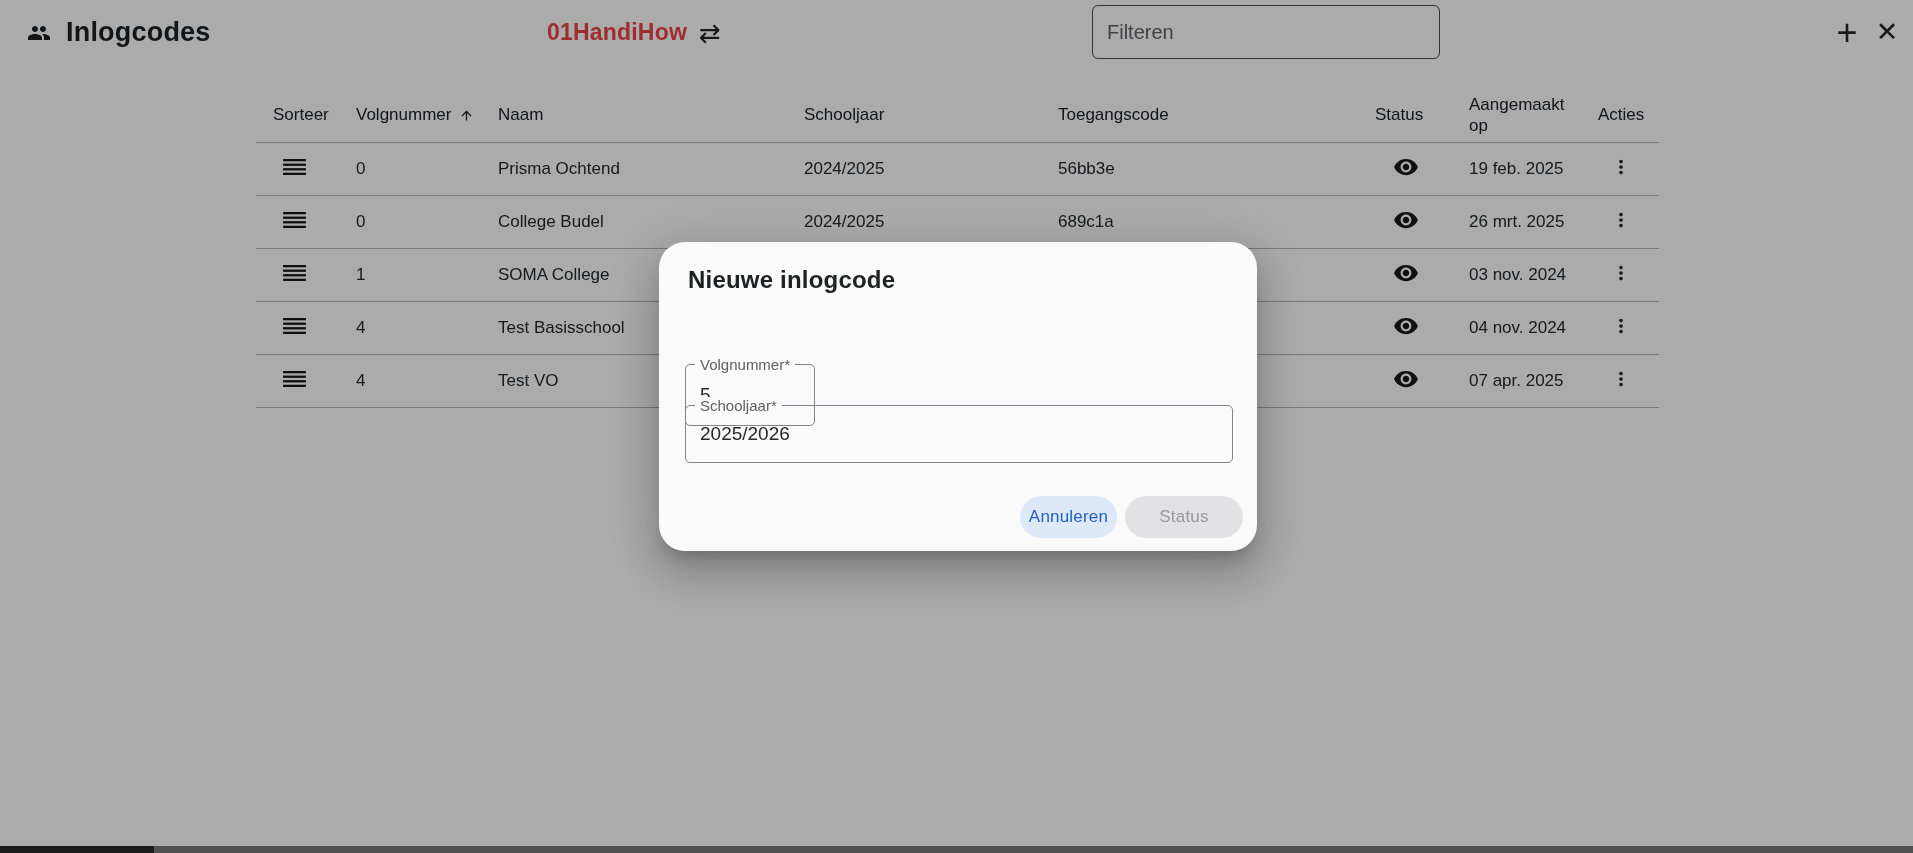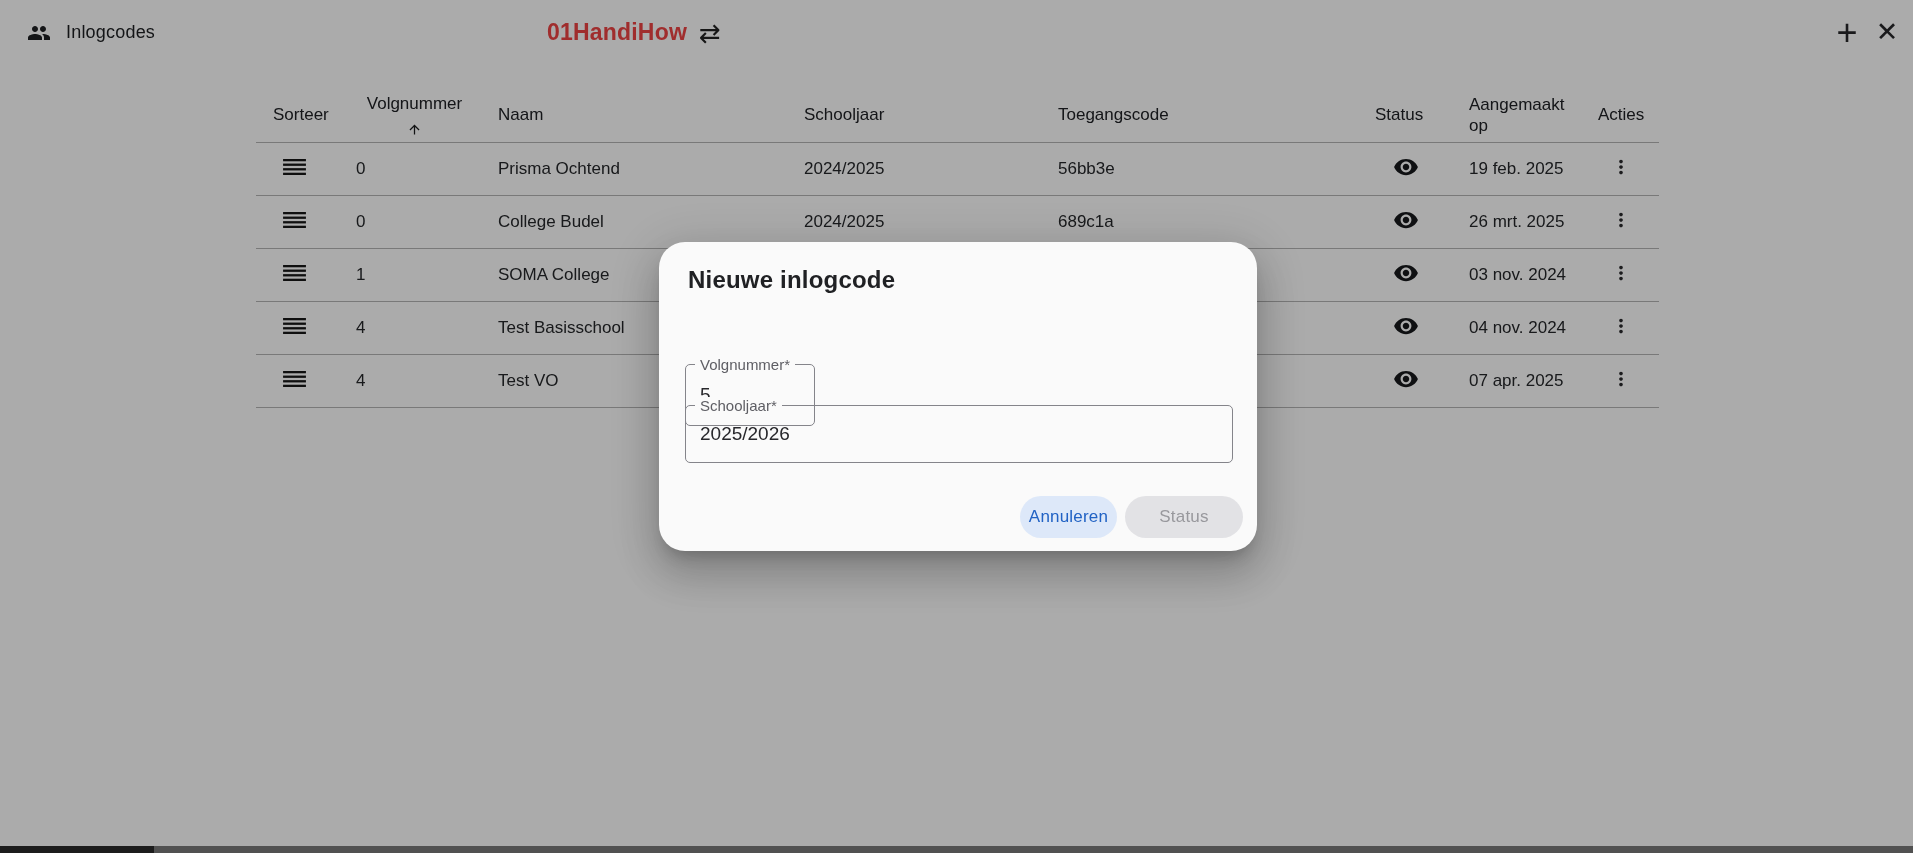--- a/index.html
+++ b/index.html
@@ -6,21 +6,21 @@
   body{
     width:1913px;height:853px;
     font-family:"Liberation Sans","DejaVu Sans",sans-serif;
     background:#ffffff;overflow:hidden;
   }
   .screen{position:relative;width:1913px;height:853px;background:#fff;}
 
   
   .topbar{position:absolute;left:0;top:0;width:100%;height:65px;background:#fff;}
   .topbar-left{position:absolute;left:24px;top:0;height:65px;display:flex;align-items:center;gap:12px;}
-  .app-title{font-size:18px;font-weight:400;color:#1e2023;letter-spacing:.2px;}
+  .app-title{font-size:27px;font-weight:700;color:#1e2023;letter-spacing:.2px;}
   .topbar-center{position:absolute;left:547px;top:0;height:65px;display:flex;align-items:center;gap:12px;}
   .org-name{font-size:23px;font-weight:700;color:#ef4444;letter-spacing:.2px;}
   .swap-glyph{font-family:"DejaVu Sans",sans-serif;font-size:26px;color:#222;line-height:1;cursor:pointer;}
   .filter-input{
     position:absolute;left:1092px;top:5px;width:348px;height:54px;box-sizing:border-box;
     border:1px solid #4e4e52;border-radius:6px;background:transparent;
     font-family:"Liberation Sans","DejaVu Sans",sans-serif;font-size:20px;color:#222;
     padding:0 0 0 14px;outline:none;
   }
   .filter-input::placeholder{color:#616166;opacity:1;}
@@ -30,21 +30,21 @@
   .iconbtn.close{right:8px;font-size:27px;line-height:1;}
 
   
   .table-wrap{position:absolute;left:256px;top:88px;width:1404px;}
   table{border-collapse:collapse;table-layout:fixed;width:1403px;}
   col.c1{width:83px}col.c2{width:142px}col.c3{width:306px}col.c4{width:254px}
   col.c5{width:317px}col.c6{width:94px}col.c7{width:129px}col.c8{width:78px}
   th,td{padding:0 8px 0 17px;text-align:left;vertical-align:middle;overflow:hidden;white-space:normal;}
   thead th{height:54px;font-size:17px;font-weight:400;color:#202226;line-height:1.25;border-bottom:1px solid #b5b5b5;}
   tbody td{height:52px;font-size:17px;color:#26282b;border-bottom:1px solid #b5b5b5;}
-  .sort-head{display:flex;align-items:center;gap:8px;cursor:pointer;flex-direction:column;}
+  .sort-head{display:flex;align-items:center;gap:8px;cursor:pointer;}
   .sort-arrow{display:inline-flex;color:#1b1d1f;}
   .drag-icon{display:inline-block;margin-left:10px;color:#171717;cursor:grab;}
   .eye-icon{display:inline-block;margin-left:18px;color:#17191c;cursor:pointer;}
   .kebab-icon{display:inline-block;margin-left:12px;color:#2a2a2d;cursor:pointer;}
   svg{display:block;}
 
   
   .overlay{position:absolute;inset:0;background:rgba(0,0,0,0.33);z-index:10;}
   .modal{
     position:absolute;left:659px;top:242px;width:598px;height:309px;z-index:20;
@@ -85,20 +85,21 @@
           </svg>
       </span>
       <span class="app-title">Inlogcodes</span>
     </div>
 
     <div class="topbar-center">
       <span class="org-name">01HandiHow</span>
       <span class="swap-glyph">⇄</span>
     </div>
 
+    <input class="filter-input" type="text" placeholder="Filteren" style="">
 
     <button class="iconbtn add">
       <span>+</span>
     </button>
     <button class="iconbtn close">
       <span>✕</span>
     </button>
   </header>
 
   <main class="table-wrap">

